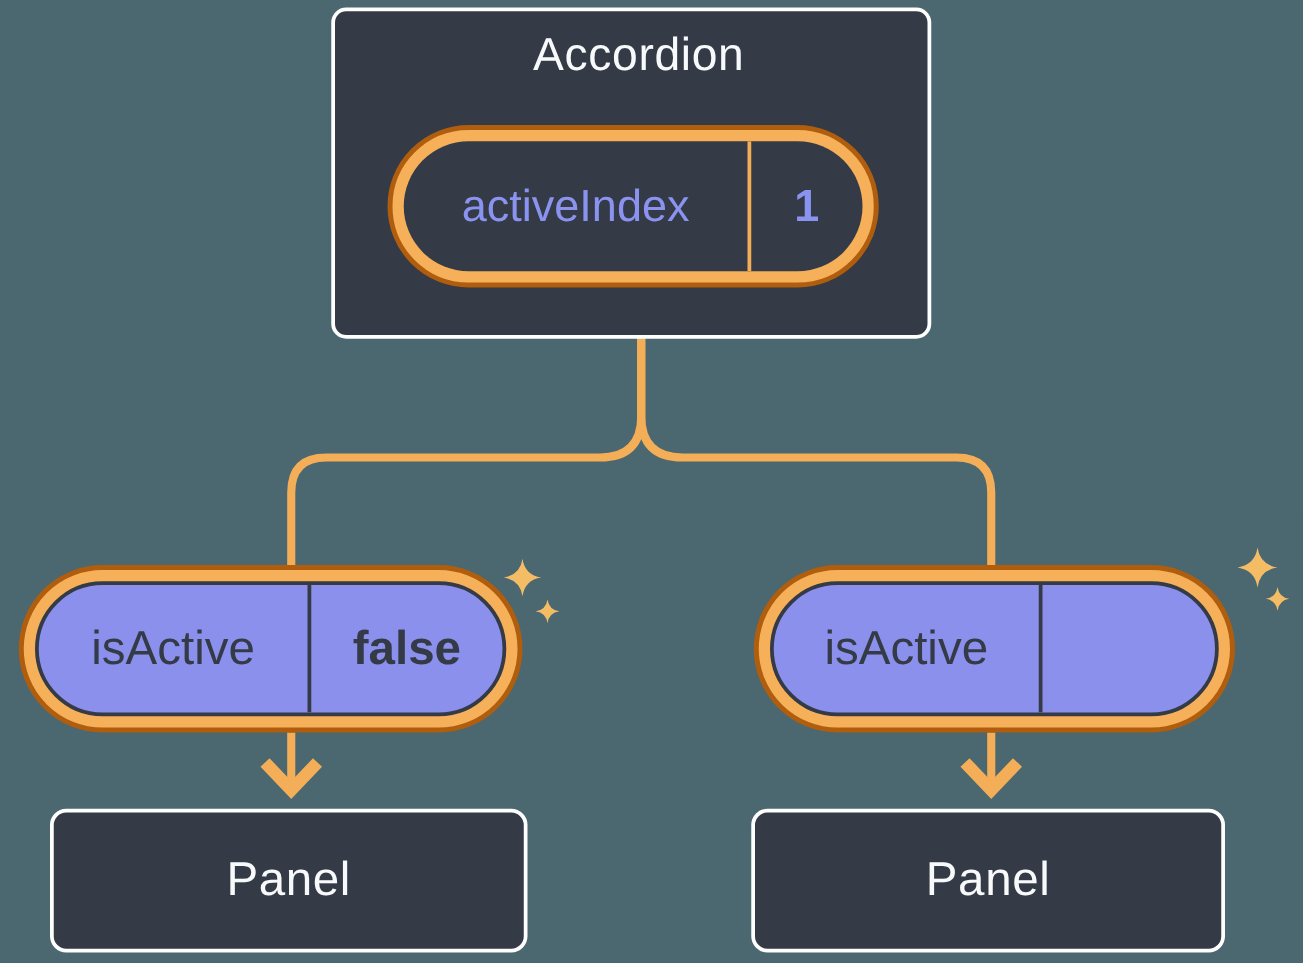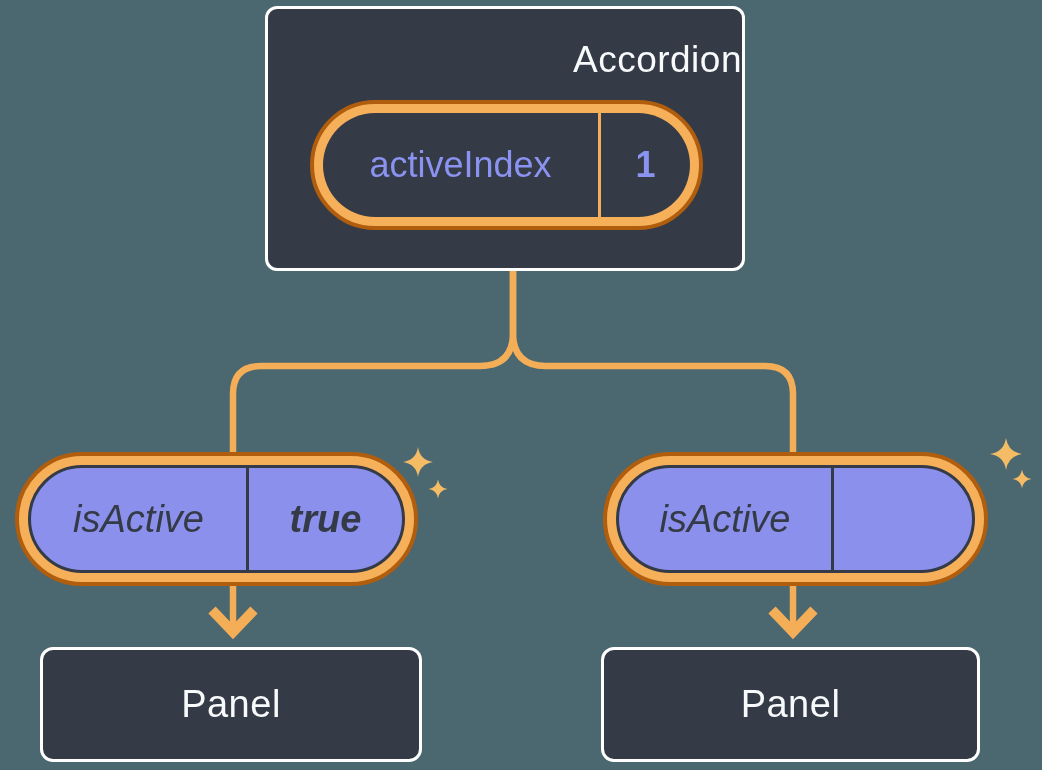--- a/index.html
+++ b/index.html
@@ -40,22 +40,22 @@
   .sparkle { fill: var(--sparkle); }
 
   .card {
     position: absolute;
     background: var(--card);
     border: 3px solid var(--card-border);
     border-radius: 12px;
   }
   .accordion-card { left: 265px; top: 6px; width: 480px; height: 265px; }
   .card-title {
-    margin-top: 30px;
-    text-align: right;
+    margin-top: 14px;
+    text-align: center;
     color: var(--text-light);
     font-size: 37px;
     font-weight: 500;
     letter-spacing: 0.5px;
     padding-left: 12px;
   }
 
   .ring {
     position: absolute;
     border-radius: 999px;
@@ -80,21 +80,21 @@
     background: var(--purple);
     border: 3px solid var(--dark-text);
     color: var(--dark-text);
   }
   .sect {
     display: flex;
     align-items: center;
     justify-content: center;
   }
   .dark-core .sect { font-size: 36px; }
-  .purple-core .sect { font-size: 38px; font-style: italic; }
+  .purple-core .sect { font-size: 38px; }
   .sect.value { font-weight: 700; }
   .divider { flex: 0 0 3px; }
   .divider.light { background: var(--connector); }
   .divider.dark { background: var(--dark-text); }
 
   .pill-top .sect.name { flex: 0 0 275px; }
   .pill-top .sect.value { flex: 1; }
   .pill-left .sect.name { flex: 0 0 215px; }
   .pill-left .sect.value { flex: 1; }
   .pill-right .sect.name { flex: 0 0 212px; }
@@ -158,21 +158,21 @@
       <div class="sect name">activeIndex</div>
       <div class="divider light"></div>
       <div class="sect value">1</div>
     </div>
   </div>
 
   <div class="ring pill-left">
     <div class="core purple-core">
       <div class="sect name">isActive</div>
       <div class="divider dark"></div>
-      <div class="sect value">true</div>
+      <div class="sect value">false</div>
     </div>
   </div>
 
   <div class="ring pill-right">
     <div class="core purple-core">
       <div class="sect name">isActive</div>
       <div class="divider dark"></div>
     </div>
   </div>
 

